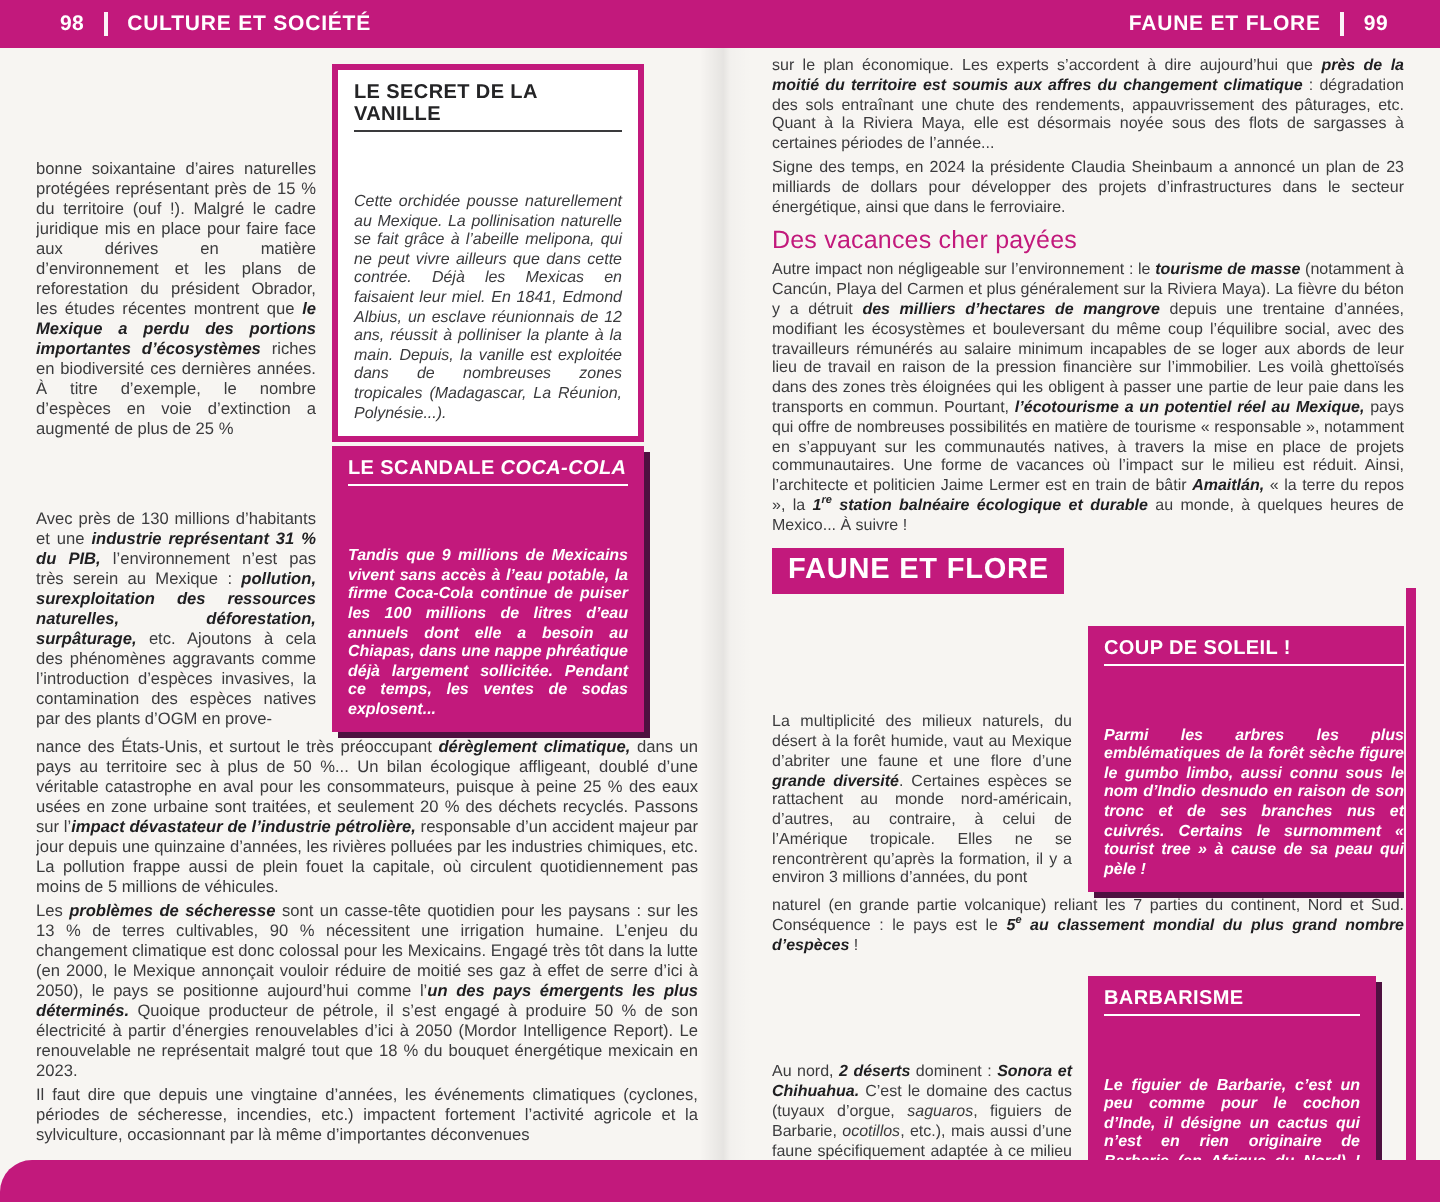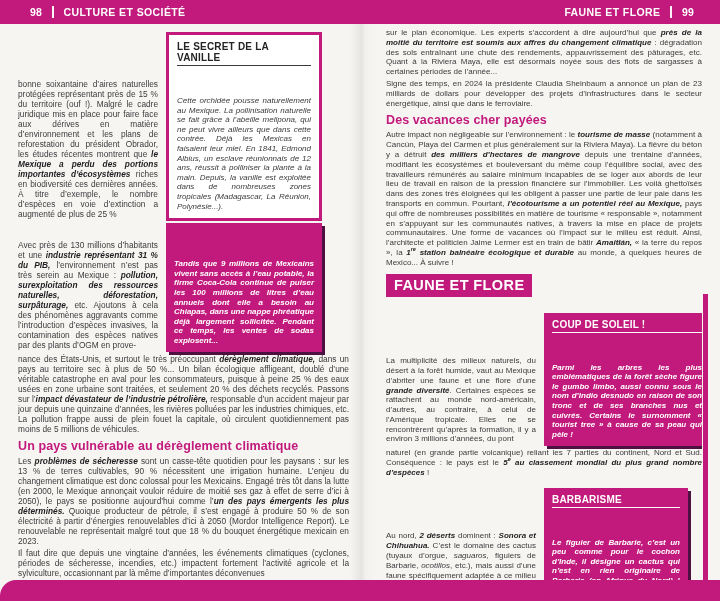--- a/index.html
+++ b/index.html
@@ -40,21 +40,21 @@
   }
   
   .page{position:absolute;top:28px;height:552px;overflow:hidden;}
   .page-left{left:18px;width:331px;}
   .page-right{left:386px;width:316px;}
   p.body{font-size:8.3px;line-height:10px;text-align:justify;margin:0 0 2px;}
   .page-right p.body{font-size:8px;line-height:9.8px;}
   .b{font-weight:700;color:var(--ink-bold);}
   .i{font-style:italic;}
   sup{font-size:5.5px;line-height:0;vertical-align:super;}
-  h2.mag{color:var(--accent);font-size:12.5px;font-weight:700;margin:5px 0 3px;letter-spacing:.1px;}
+  h2.mag{color:var(--accent);font-size:12.5px;font-weight:400;margin:5px 0 3px;letter-spacing:.1px;}
   .row{display:flex;gap:8px;margin-bottom:2px;align-items:flex-end;}
   .col-text{width:140px;flex:none;}
   .page-right .col-text{width:150px;}
   .col-box{flex:1;}
   
   .box{width:156px;padding:6px 8px 7px;}
   .box-white{background:#fff;border:3px solid var(--accent);margin-top:4px;}
   .box-pink{background:var(--accent);color:#fff;box-shadow:3px 3px 0 var(--shadow);}
   .box-title{font-size:10px;font-weight:700;letter-spacing:.2px;padding-bottom:2px;margin-bottom:5px;}
   .box-white .box-title{color:#242426;border-bottom:1.5px solid #3a3a3c;}
@@ -94,26 +94,26 @@
       <div class="box box-white">
         <div class="box-title">LE SECRET DE LA VANILLE</div>
         <div class="box-body"><span class="i">Cette orchidée pousse naturellement au Mexique. La pollinisation naturelle se fait grâce à l’abeille melipona, qui ne peut vivre ailleurs que dans cette contrée. Déjà les Mexicas en faisaient leur miel. En 1841, Edmond Albius, un esclave réunionnais de 12 ans, réussit à polliniser la plante à la main. Depuis, la vanille est exploitée dans de nombreuses zones tropicales (Madagascar, La Réunion, Polynésie...).</span></div>
       </div>
     </div>
   </div>
   <div class="row">
     <p class="body col-text"><span>Avec près de 130 millions d’habitants et une </span><span class="b i">industrie représentant 31 % du PIB,</span><span> l’environnement n’est pas très serein au Mexique : </span><span class="b i">pollution, surexploitation des ressources naturelles, déforestation, surpâturage,</span><span> etc. Ajoutons à cela des phénomènes aggravants comme l’introduction d’espèces invasives, la contamination des espèces natives par des plants d’OGM en prove-</span></p>
     <div class="col-box">
       <div class="box box-pink">
+        <div class="box-title"><span class="b">LE SCANDALE </span><span class="b i">COCA-COLA</span></div>
         <div class="box-body"><span class="b i">Tandis que 9 millions de Mexicains vivent sans accès à l’eau potable, la firme Coca-Cola continue de puiser les 100 millions de litres d’eau annuels dont elle a besoin au Chiapas, dans une nappe phréatique déjà largement sollicitée. Pendant ce temps, les ventes de sodas explosent...</span></div>
       </div>
     </div>
   </div>
   <p class="body"><span>nance des États-Unis, et surtout le très préoccupant </span><span class="b i">dérèglement climatique,</span><span> dans un pays au territoire sec à plus de 50 %... Un bilan écologique affligeant, doublé d’une véritable catastrophe en aval pour les consommateurs, puisque à peine 25 % des eaux usées en zone urbaine sont traitées, et seulement 20 % des déchets recyclés. Passons sur l’</span><span class="b i">impact dévastateur de l’industrie pétrolière,</span><span> responsable d’un accident majeur par jour depuis une quinzaine d’années, les rivières polluées par les industries chimiques, etc. La pollution frappe aussi de plein fouet la capitale, où circulent quotidiennement pas moins de 5 millions de véhicules.</span></p>
-  <h2 class="mag">Un pays vulnérable au dérèglement climatique</h2>
   <p class="body"><span>Les </span><span class="b i">problèmes de sécheresse</span><span> sont un casse-tête quotidien pour les paysans : sur les 13 % de terres cultivables, 90 % nécessitent une irrigation humaine. L’enjeu du changement climatique est donc colossal pour les Mexicains. Engagé très tôt dans la lutte (en 2000, le Mexique annonçait vouloir réduire de moitié ses gaz à effet de serre d’ici à 2050), le pays se positionne aujourd’hui comme l’</span><span class="b i">un des pays émergents les plus déterminés.</span><span> Quoique producteur de pétrole, il s’est engagé à produire 50 % de son électricité à partir d’énergies renouvelables d’ici à 2050 (Mordor Intelligence Report). Le renouvelable ne représentait malgré tout que 18 % du bouquet énergétique mexicain en 2023.</span></p>
   <p class="body"><span>Il faut dire que depuis une vingtaine d’années, les événements climatiques (cyclones, périodes de sécheresse, incendies, etc.) impactent fortement l’activité agricole et la sylviculture, occasionnant par là même d’importantes déconvenues</span></p>
 </div>
 
 <div class="page page-right">
   <p class="body"><span>sur le plan économique. Les experts s’accordent à dire aujourd’hui que </span><span class="b i">près de la moitié du territoire est soumis aux affres du changement climatique</span><span> : dégradation des sols entraînant une chute des rendements, appauvrissement des pâturages, etc. Quant à la Riviera Maya, elle est désormais noyée sous des flots de sargasses à certaines périodes de l’année...</span></p>
   <p class="body"><span>Signe des temps, en 2024 la présidente Claudia Sheinbaum a annoncé un plan de 23 milliards de dollars pour développer des projets d’infrastructures dans le secteur énergétique, ainsi que dans le ferroviaire.</span></p>
   <h2 class="mag">Des vacances cher payées</h2>
   <p class="body"><span>Autre impact non négligeable sur l’environnement : le </span><span class="b i">tourisme de masse</span><span> (notamment à Cancún, Playa del Carmen et plus généralement sur la Riviera Maya). La fièvre du béton y a détruit </span><span class="b i">des milliers d’hectares de mangrove</span><span> depuis une trentaine d’années, modifiant les écosystèmes et bouleversant du même coup l’équilibre social, avec des travailleurs rémunérés au salaire minimum incapables de se loger aux abords de leur lieu de travail en raison de la pression financière sur l’immobilier. Les voilà ghettoïsés dans des zones très éloignées qui les obligent à passer une partie de leur paie dans les transports en commun. Pourtant, </span><span class="b i">l’écotourisme a un potentiel réel au Mexique,</span><span> pays qui offre de nombreuses possibilités en matière de tourisme « responsable », notamment en s’appuyant sur les communautés natives, à travers la mise en place de projets communautaires. Une forme de vacances où l’impact sur le milieu est réduit. Ainsi, l’architecte et politicien Jaime Lermer est en train de bâtir </span><span class="b i">Amaitlán,</span><span> « la terre du repos », la </span><span class="b i">1</span><sup class="b i">re</sup><span class="b i"> station balnéaire écologique et durable</span><span> au monde, à quelques heures de Mexico... À suivre !</span></p>
   <div>

